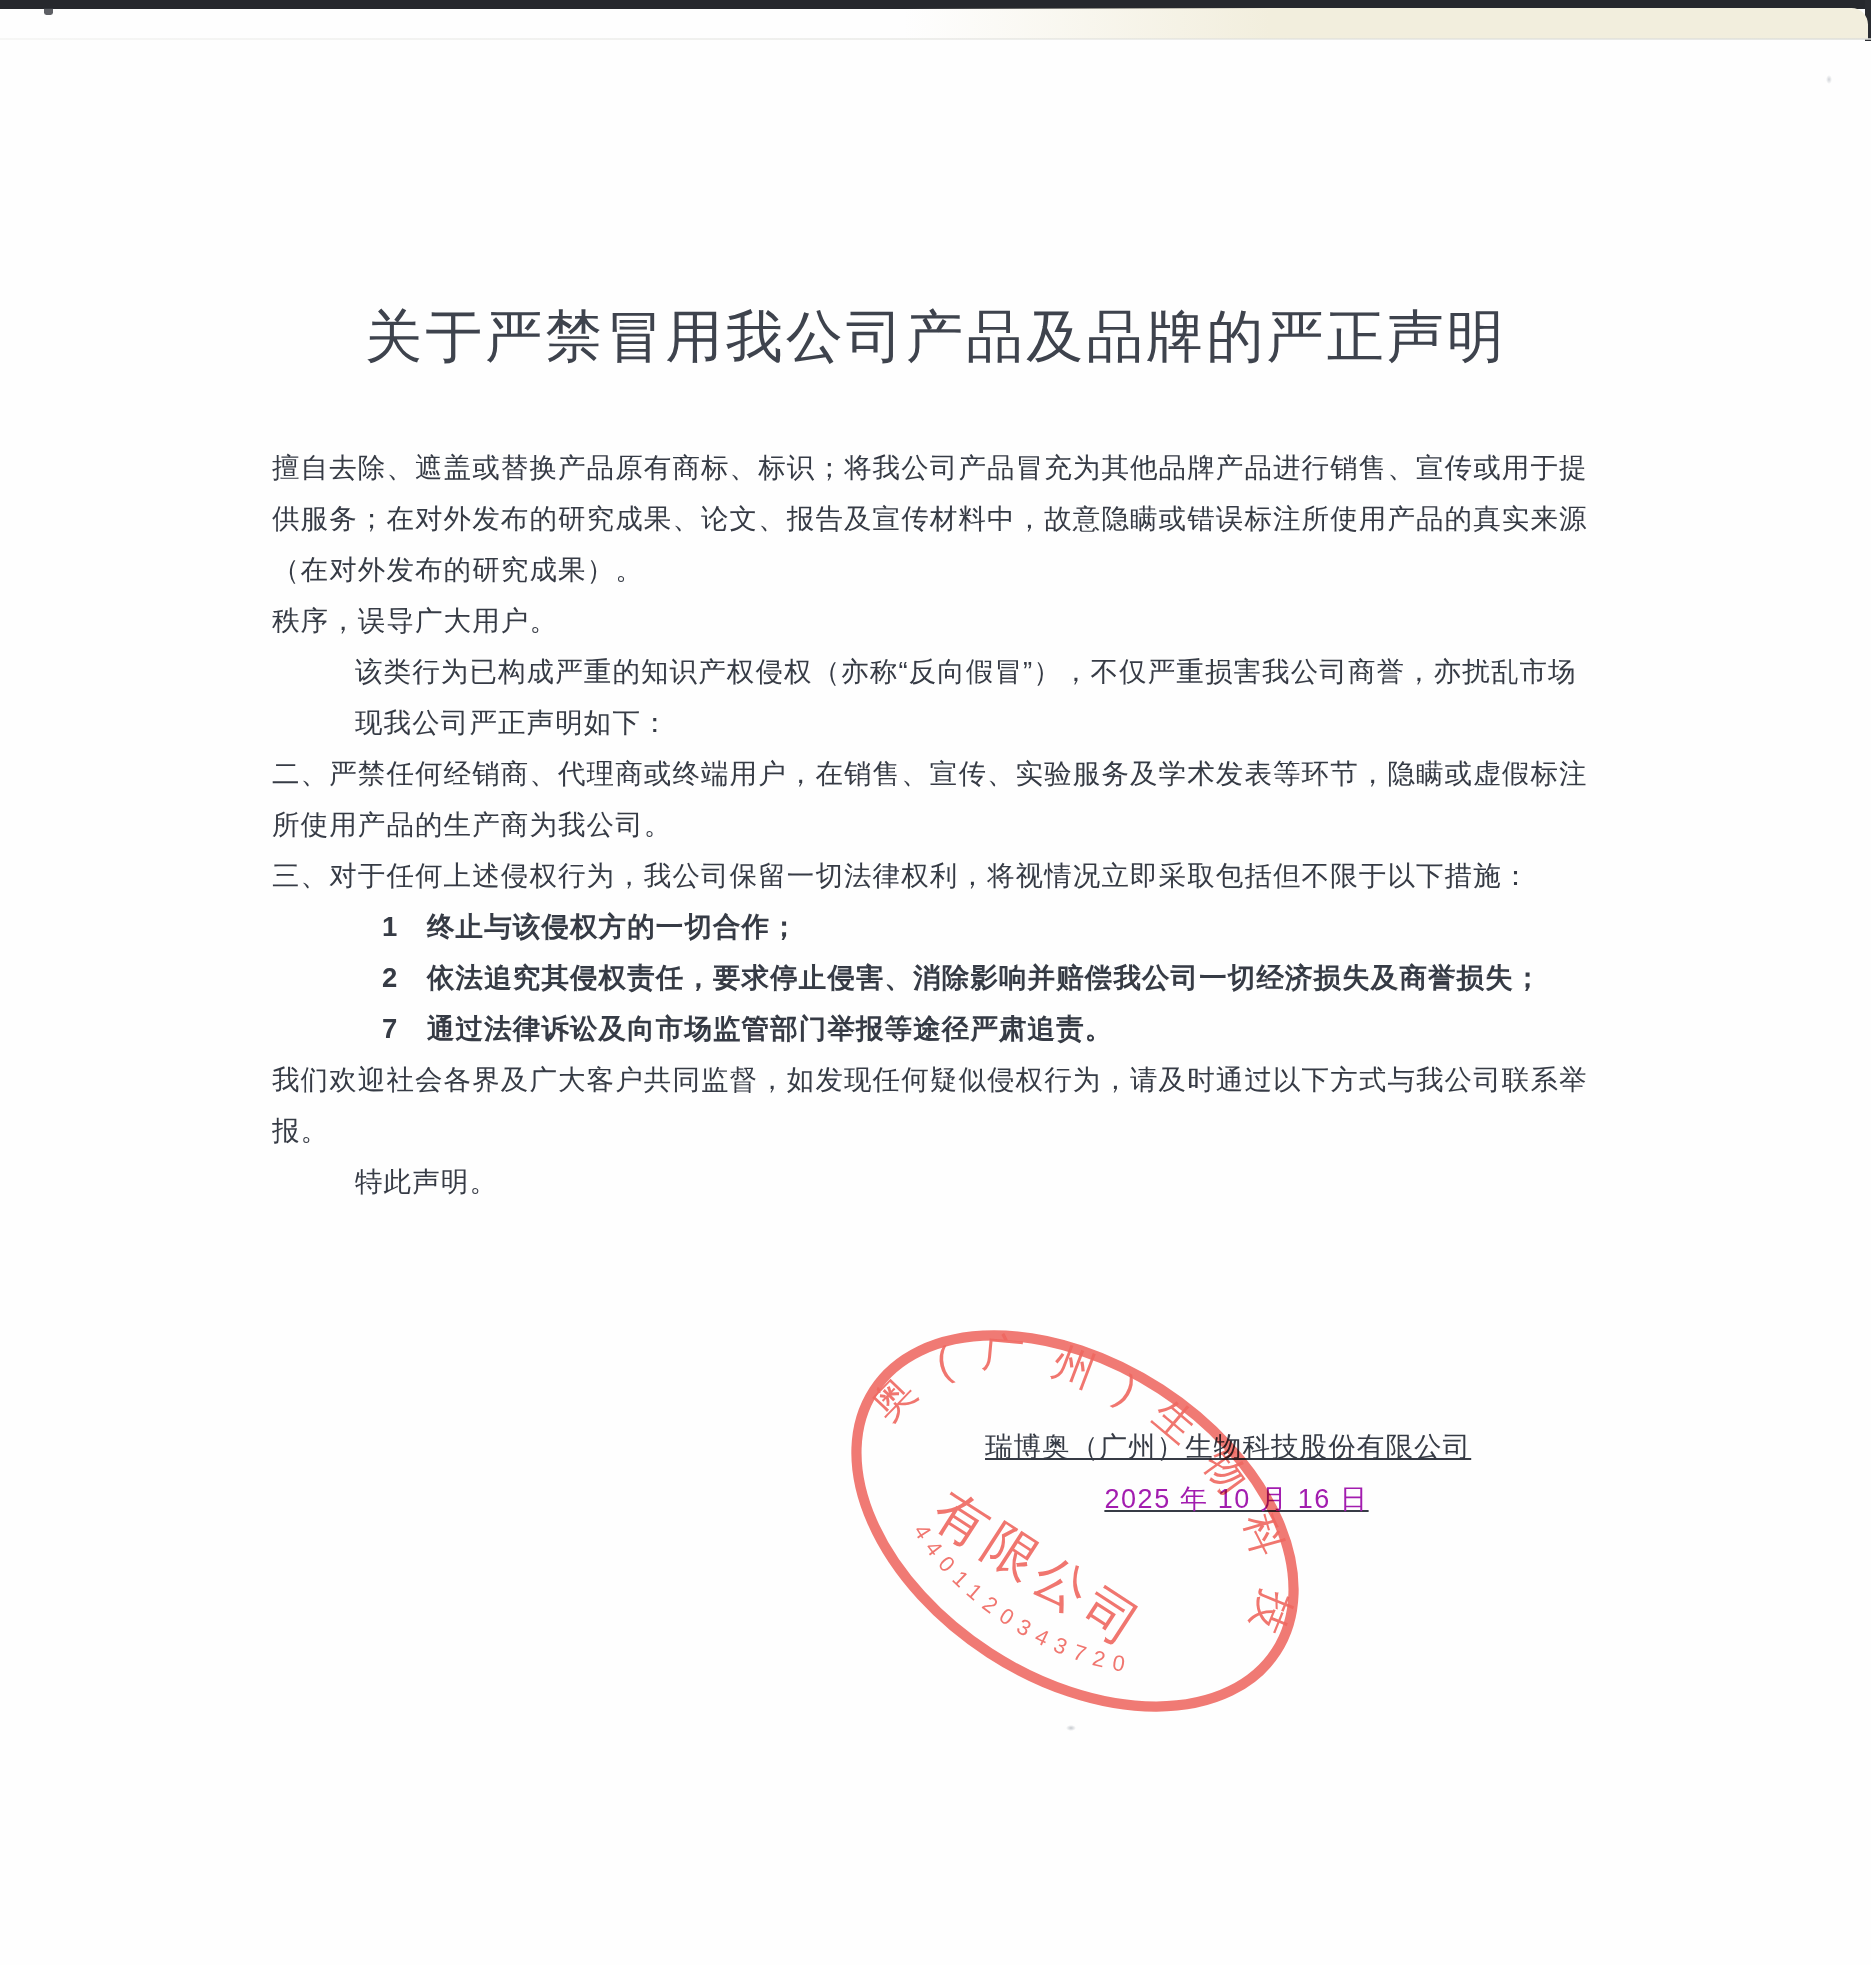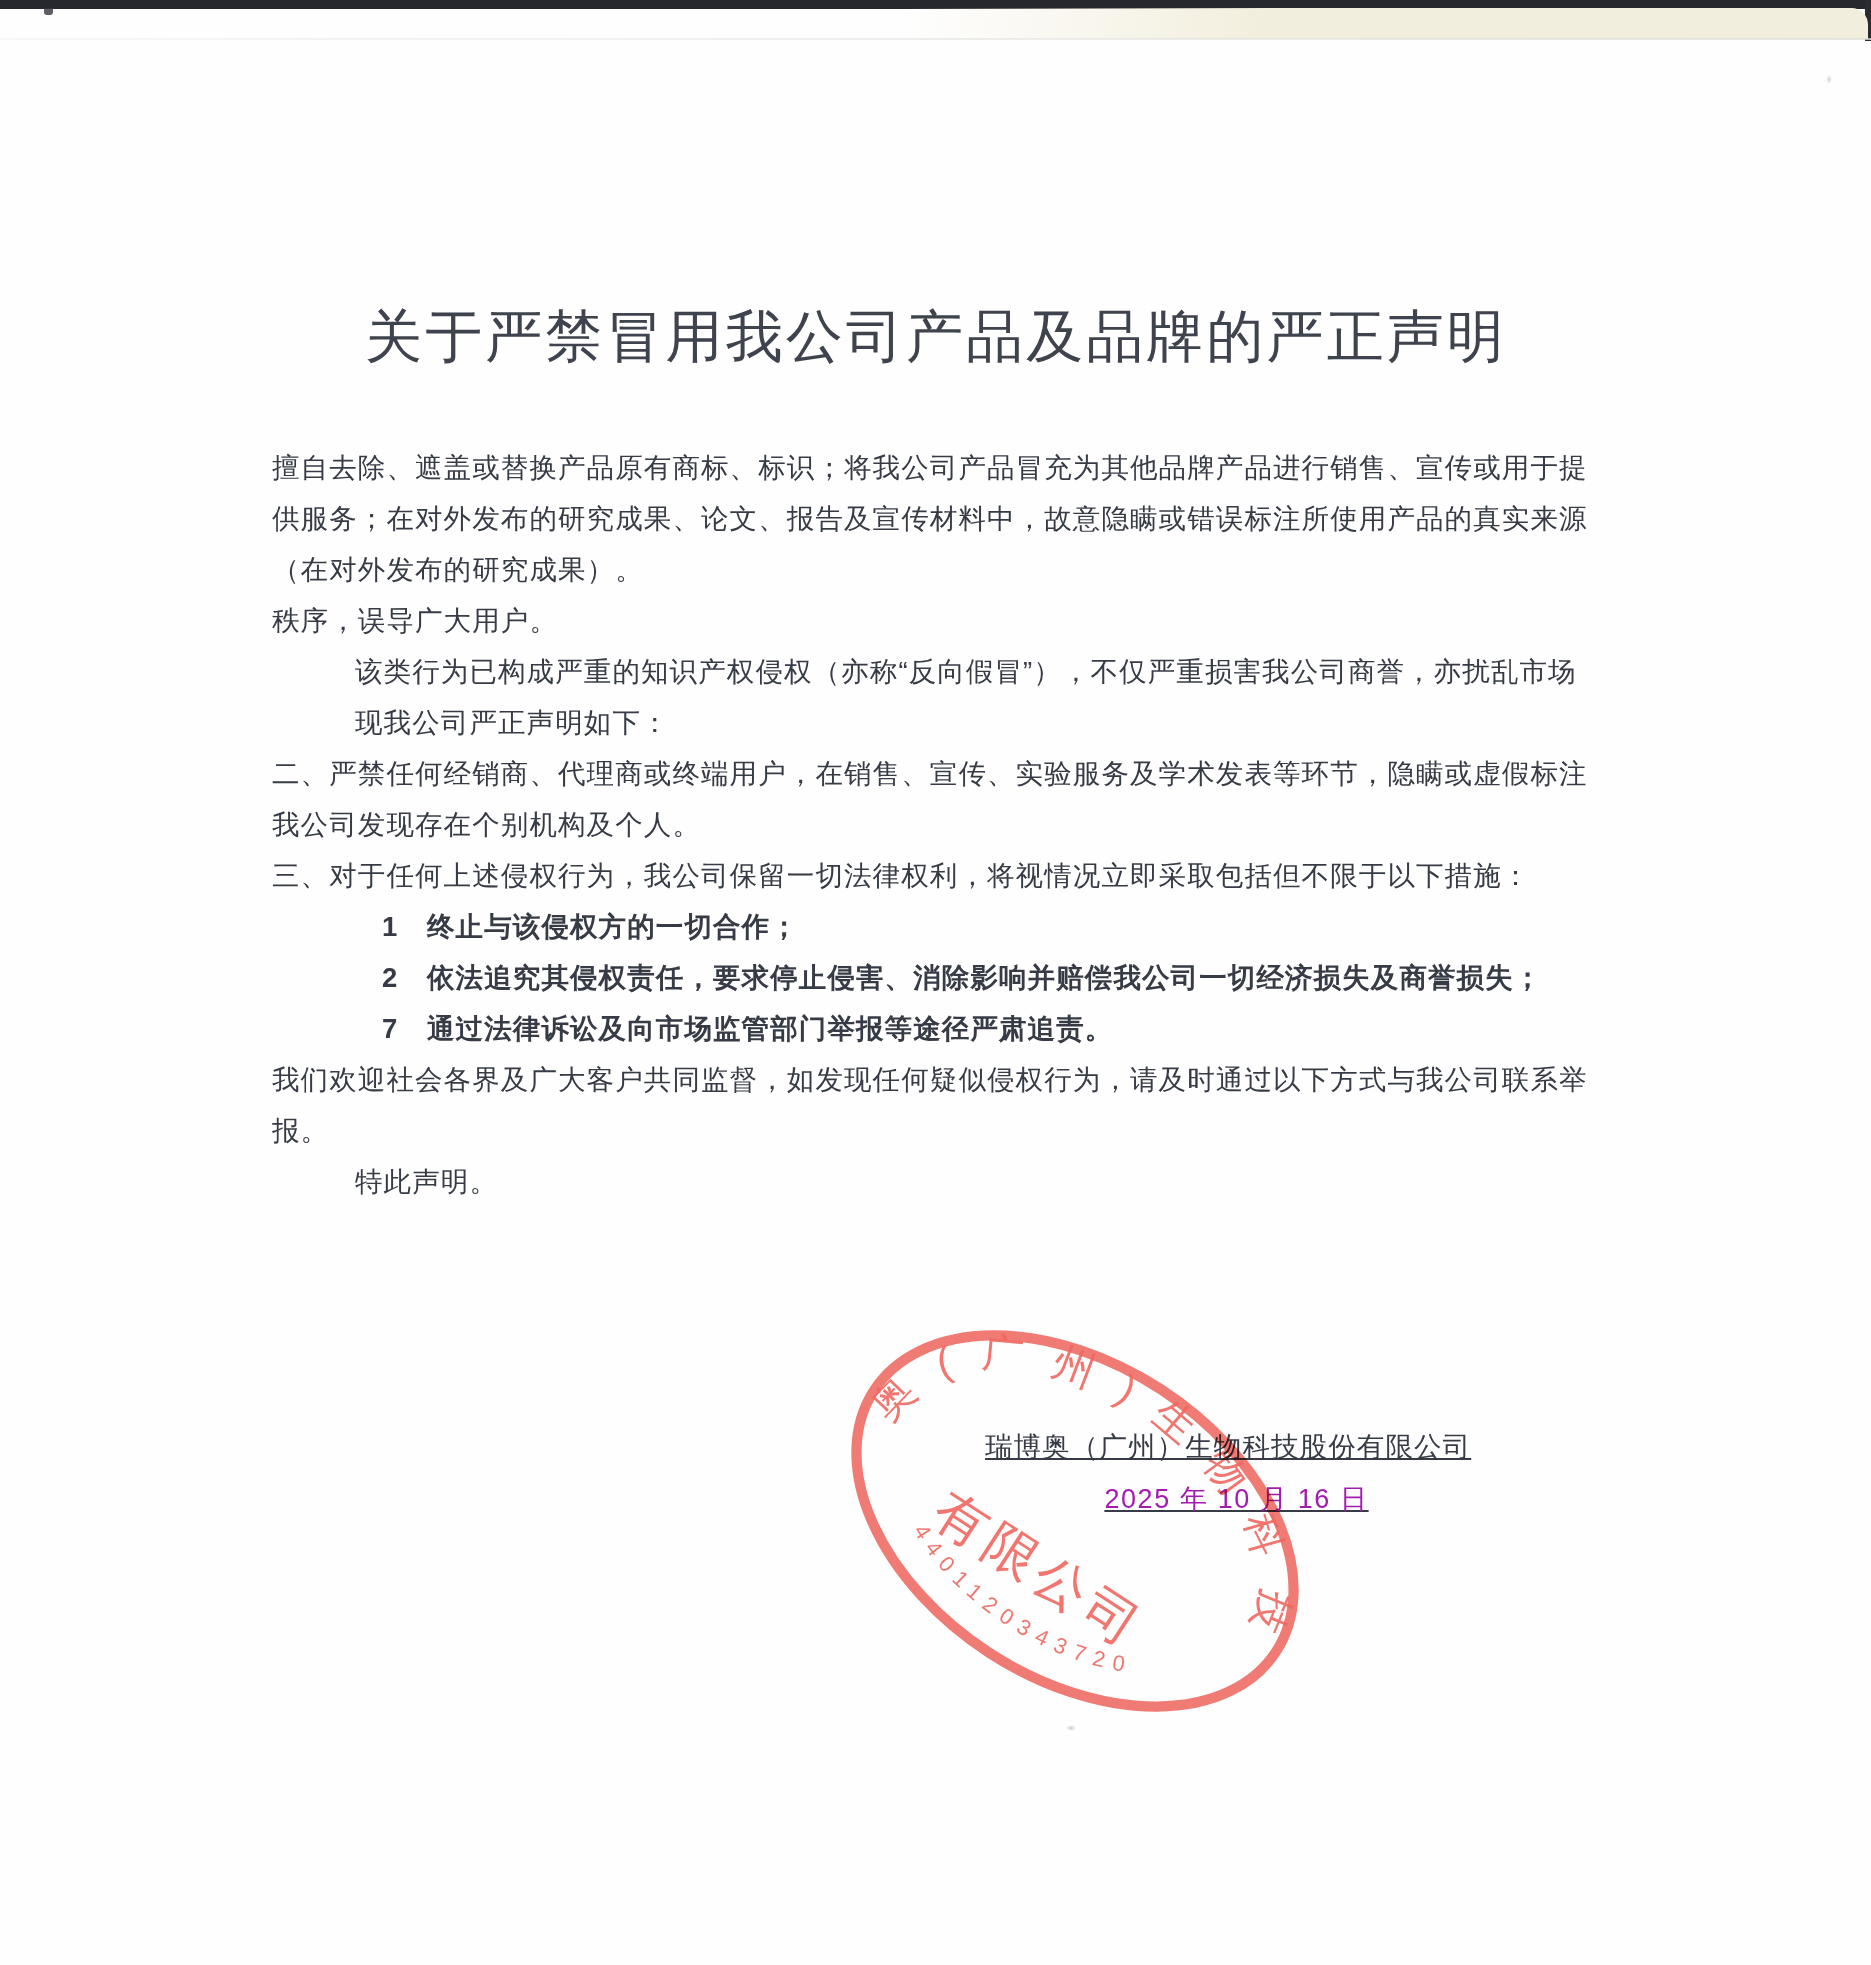--- a/index.html
+++ b/index.html
@@ -95,21 +95,21 @@
 <div class="doc-title">关于严禁冒用我公司产品及品牌的严正声明</div>
 
 <div class="doc-body">
     <div class="body-line">擅自去除、遮盖或替换产品原有商标、标识；将我公司产品冒充为其他品牌产品进行销售、宣传或用于提</div>
     <div class="body-line">供服务；在对外发布的研究成果、论文、报告及宣传材料中，故意隐瞒或错误标注所使用产品的真实来源</div>
     <div class="body-line">（在对外发布的研究成果）。</div>
     <div class="body-line">秩序，误导广大用户。</div>
     <div class="body-line indent-3">该类行为已构成严重的知识产权侵权（亦称“反向假冒”），不仅严重损害我公司商誉，亦扰乱市场</div>
     <div class="body-line indent-3">现我公司严正声明如下：</div>
     <div class="body-line">二、严禁任何经销商、代理商或终端用户，在销售、宣传、实验服务及学术发表等环节，隐瞒或虚假标注</div>
-    <div class="body-line">我公司发现存在个别机构及个人。</div>
+    <div class="body-line">所使用产品的生产商为我公司。</div>
     <div class="body-line">三、对于任何上述侵权行为，我公司保留一切法律权利，将视情况立即采取包括但不限于以下措施：</div>
     <div class="body-line indent-4">1　终止与该侵权方的一切合作；</div>
     <div class="body-line indent-4">2　依法追究其侵权责任，要求停止侵害、消除影响并赔偿我公司一切经济损失及商誉损失；</div>
     <div class="body-line indent-4">7　通过法律诉讼及向市场监管部门举报等途径严肃追责。</div>
     <div class="body-line">我们欢迎社会各界及广大客户共同监督，如发现任何疑似侵权行为，请及时通过以下方式与我公司联系举</div>
     <div class="body-line">报。</div>
     <div class="body-line indent-3">特此声明。</div>
   </div>
 
 <div class="signature-block">

